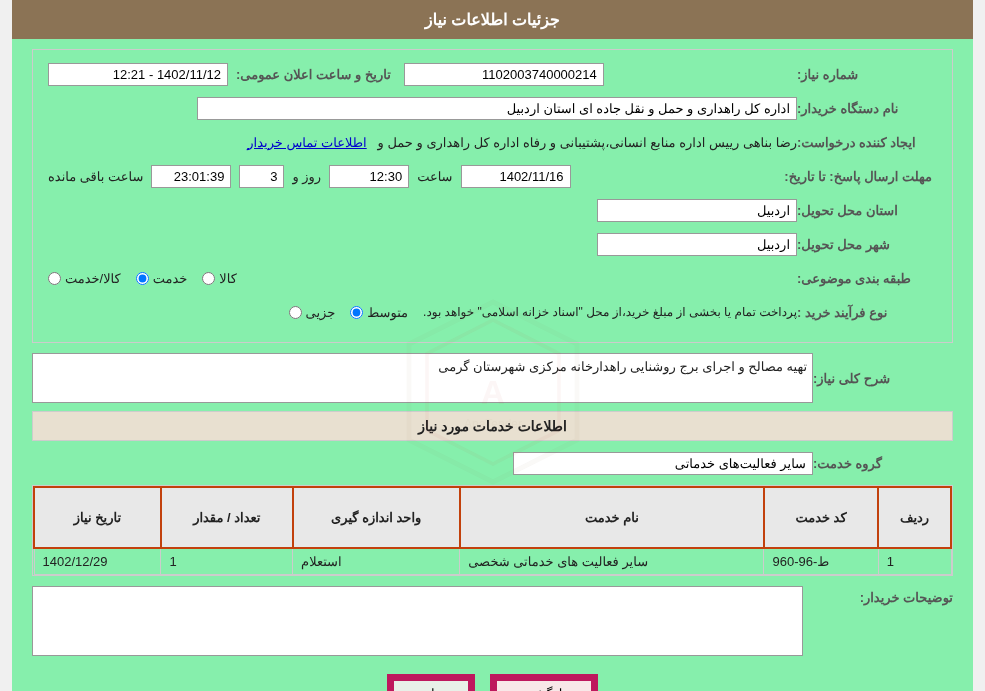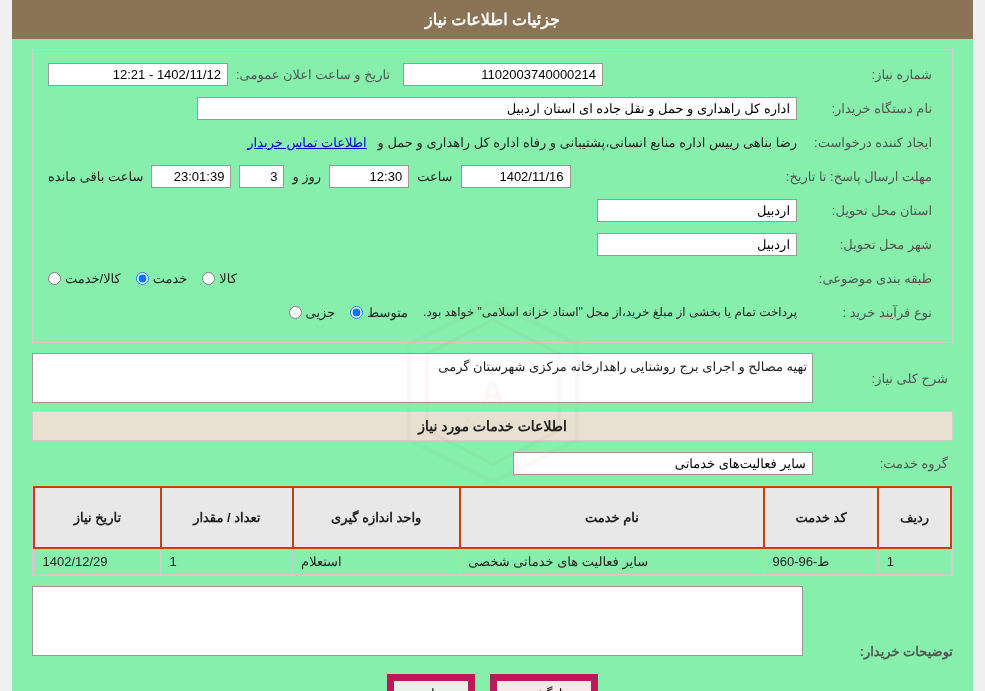--- a/index.html
+++ b/index.html
@@ -34,25 +34,25 @@
       margin-bottom: 10px;
     }
     .form-row {
       display: flex;
       align-items: center;
       margin-bottom: 6px;
       min-height: 28px;
     }
     .field-label {
       color: #555;
-      font-weight: normal;
+      font-weight: bold;
       white-space: nowrap;
       padding-right: 5px;
       min-width: 140px;
-      text-align: right;
+      text-align: left;
     }
     .field-value {
       flex: 1;
       text-align: right;
     }
     .input-box {
       border: 1px solid #999;
       background: #fff;
       padding: 3px 6px;
       font-size: 13px;
@@ -120,21 +120,21 @@
       width: 100%;
       height: 70px;
       font-size: 13px;
       font-family: Tahoma, Arial, sans-serif;
       direction: rtl;
       resize: none;
       padding: 4px;
     }
     .description-section {
       display: flex;
-      align-items: flex-end;
+      align-items: flex-start;
       gap: 10px;
       margin-bottom: 10px;
     }
     .desc-label {
       font-weight: bold;
       color: #555;
       min-width: 140px;
       text-align: right;
       padding-top: 4px;
     }

